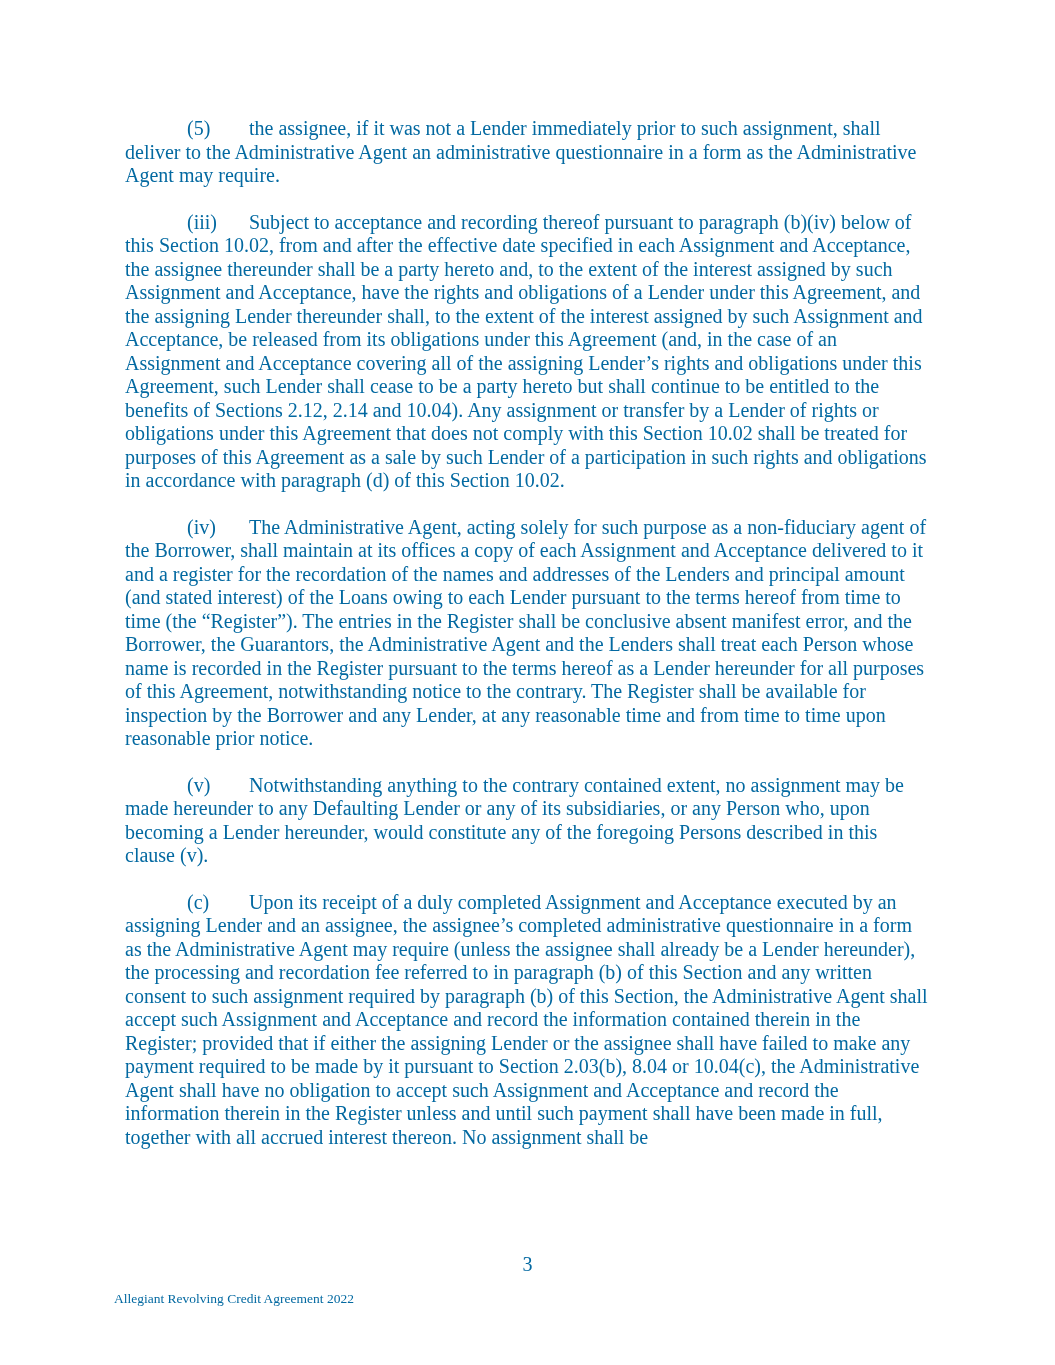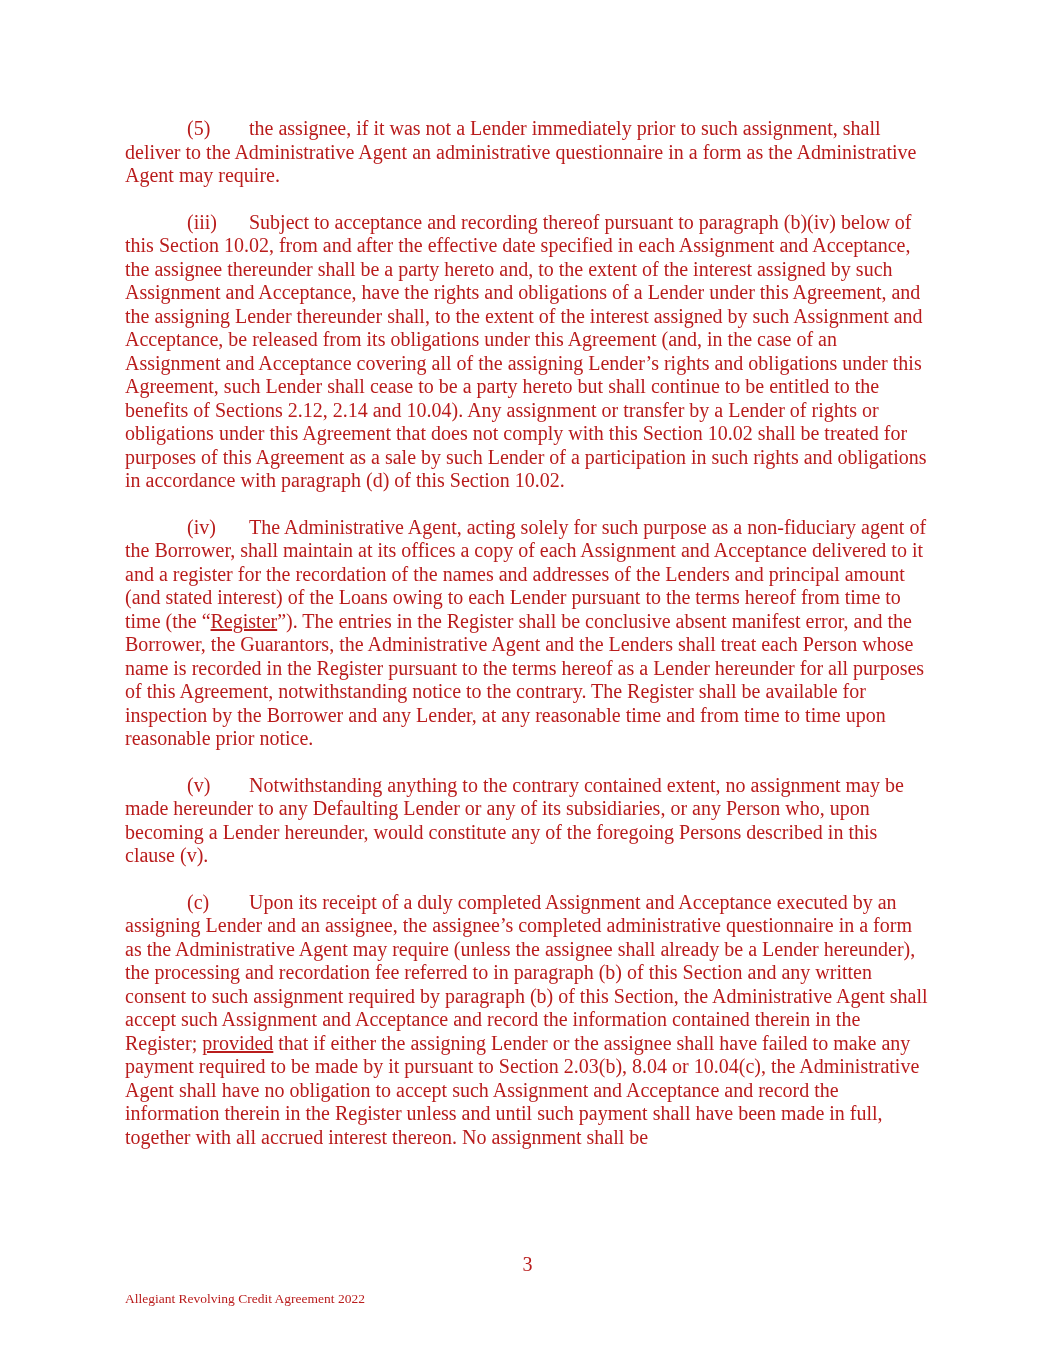--- a/index.html
+++ b/index.html
@@ -8,54 +8,54 @@
     background: #ffffff;
   }
   .page {
     position: relative;
     width: 1055px;
     height: 1365px;
     background: #ffffff;
     font-family: "Liberation Serif", "DejaVu Serif", serif;
     font-size: 20px;
     line-height: 23.5px;
-    color: #b91c1c;
+    color: #0369a1;
     overflow: hidden;
   }
   .content {
     position: absolute;
     left: 125px;
     top: 117px;
     width: 806px;
   }
   p.para {
     margin: 0 0 23px 0;
     text-indent: 62px;
     text-align: left;
   }
   .plabel {
     display: inline-block;
     width: 62px;
     text-indent: 0;
   }
   .ind1 { margin-left: 62px; }
   .ind2 { margin-left: 125px; margin-right: 40px; }
-  .u { text-decoration: underline; }
+  .u { }
   .page-number {
     position: absolute;
     top: 1253px;
     left: 0;
     width: 100%;
     text-align: center;
     font-size: 20px;
   }
   .footer-text {
     position: absolute;
     top: 1287px;
-    left: 125px;
+    left: 114px;
     font-size: 13.5px;
   }
 </style>
 </head>
 <body>
 
 <div class="page">
   <div class="content">
 
     <p class="para ind2"><span class="plabel">(5)</span><span>the assignee, if it was not a Lender immediately prior to such assignment, shall deliver to the Administrative Agent an administrative questionnaire in a form as the Administrative Agent may require.</span></p>

